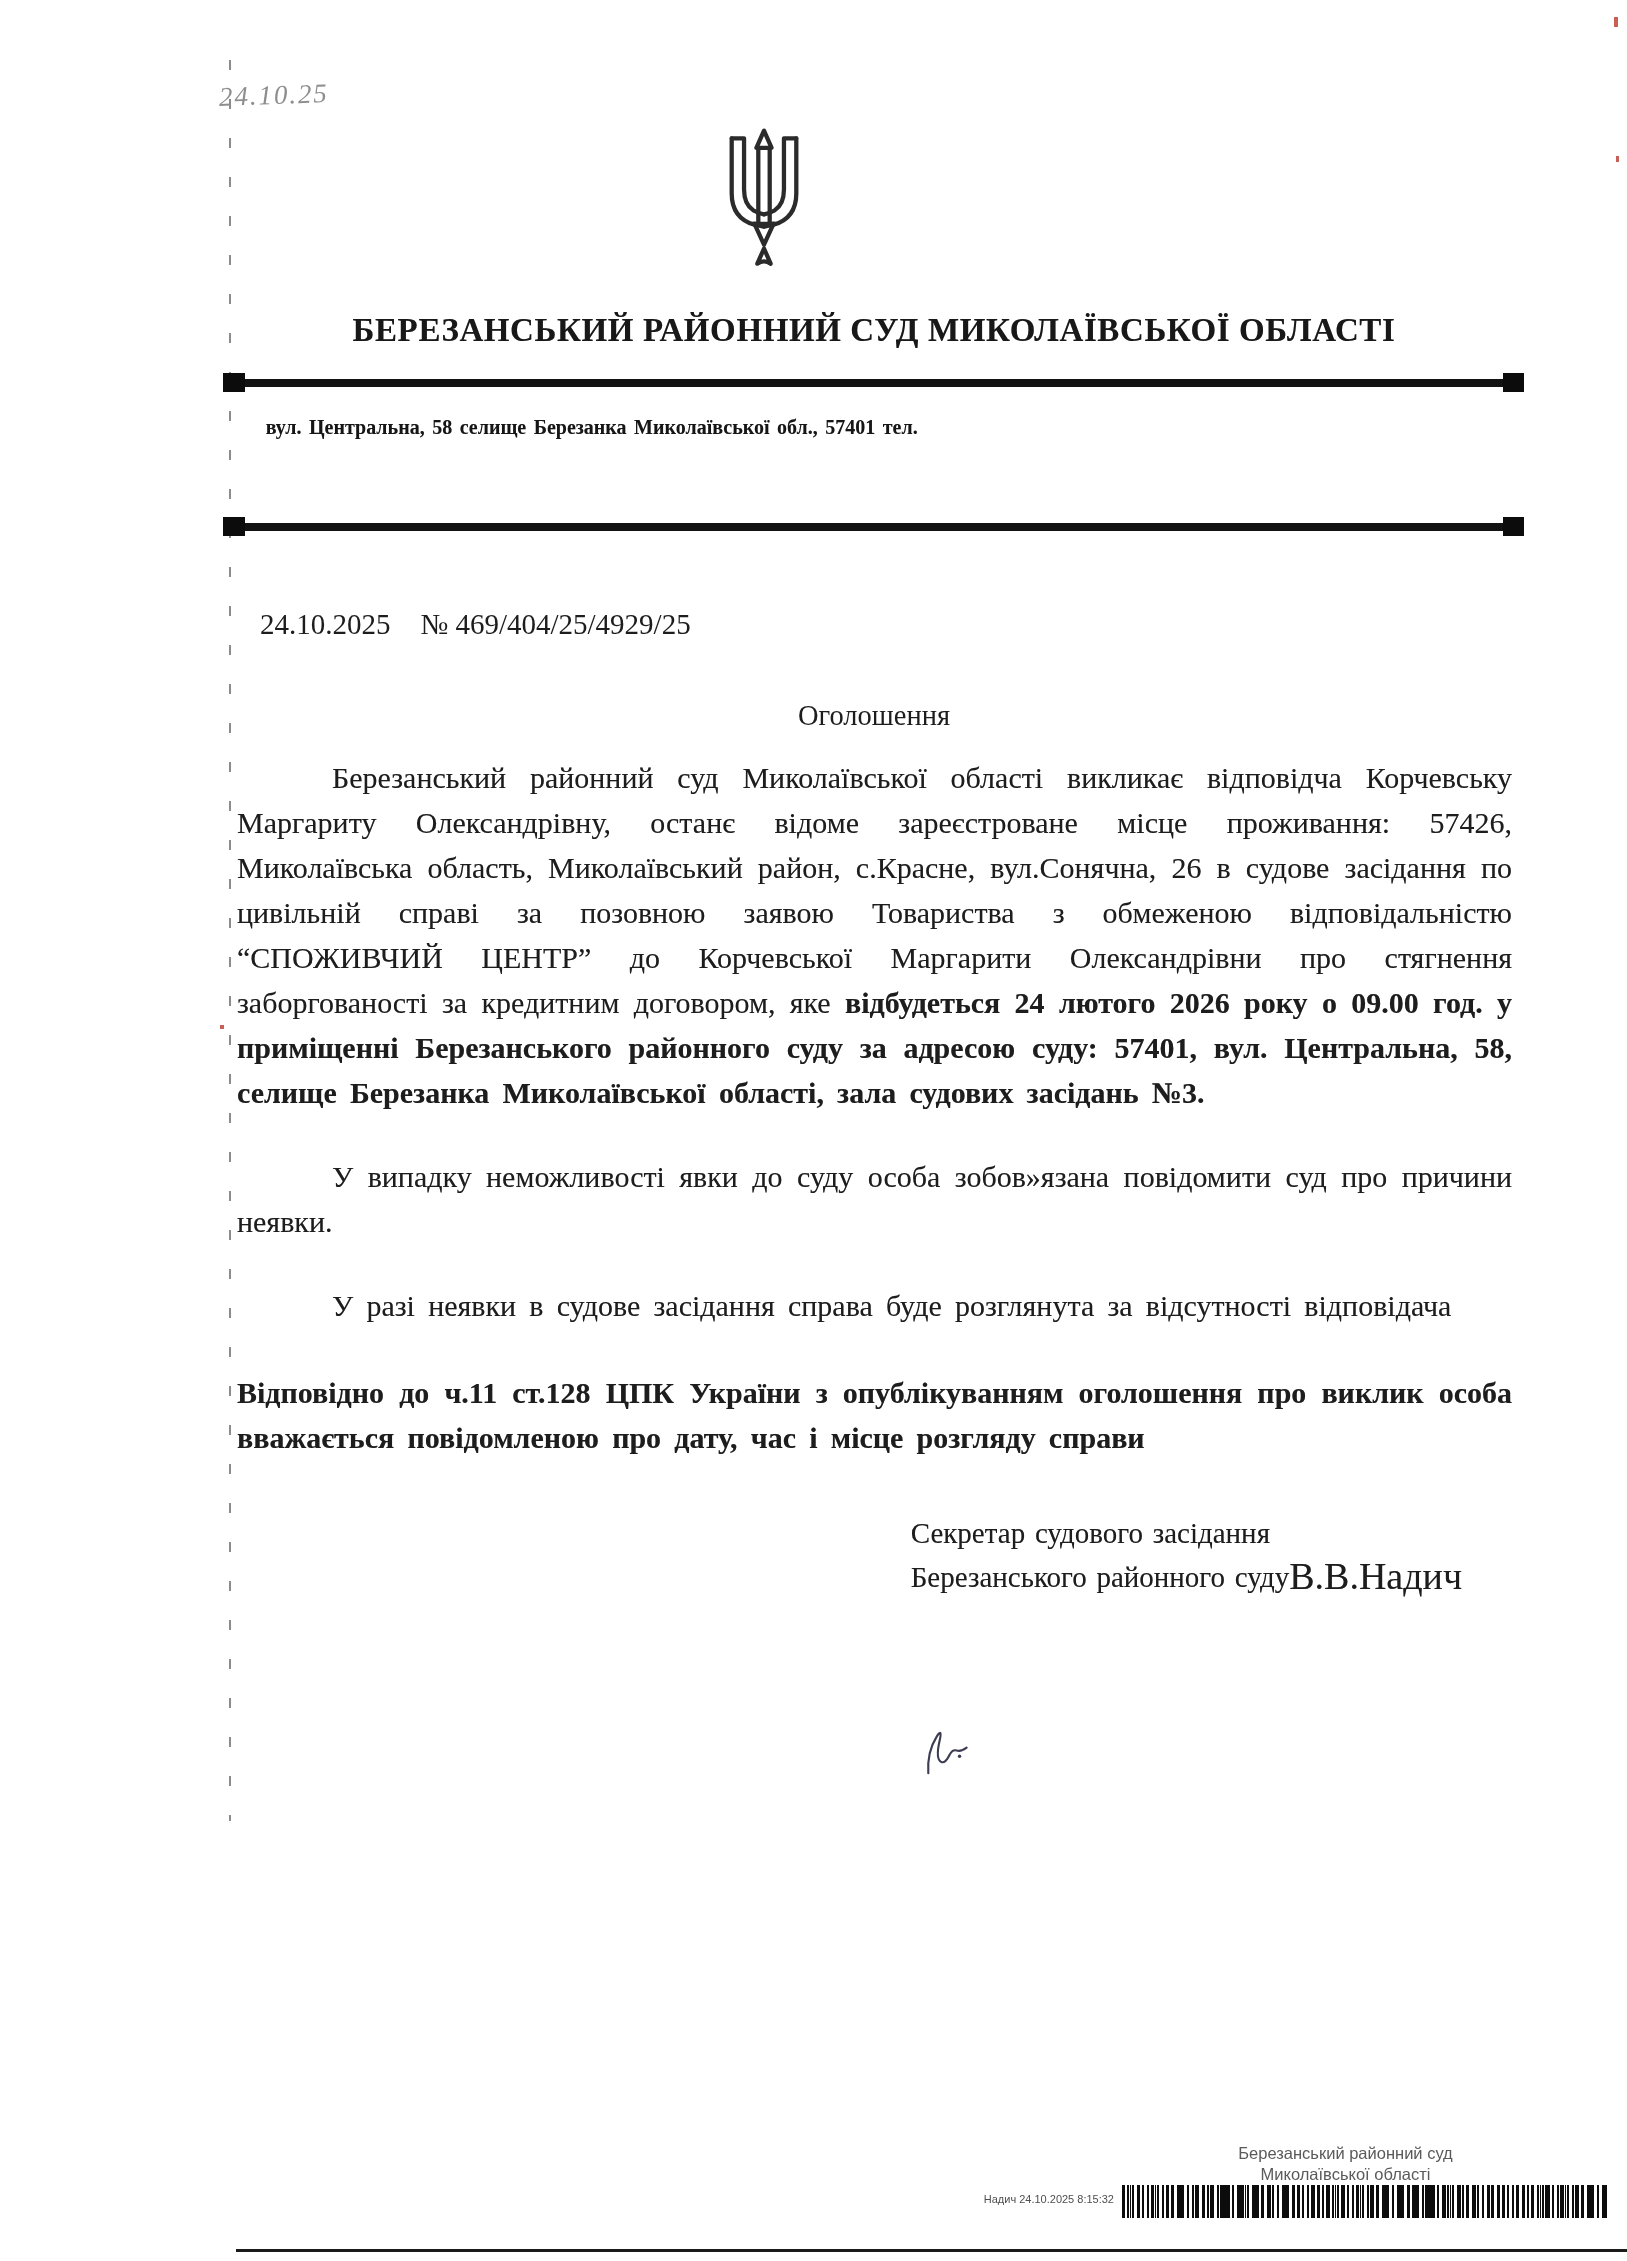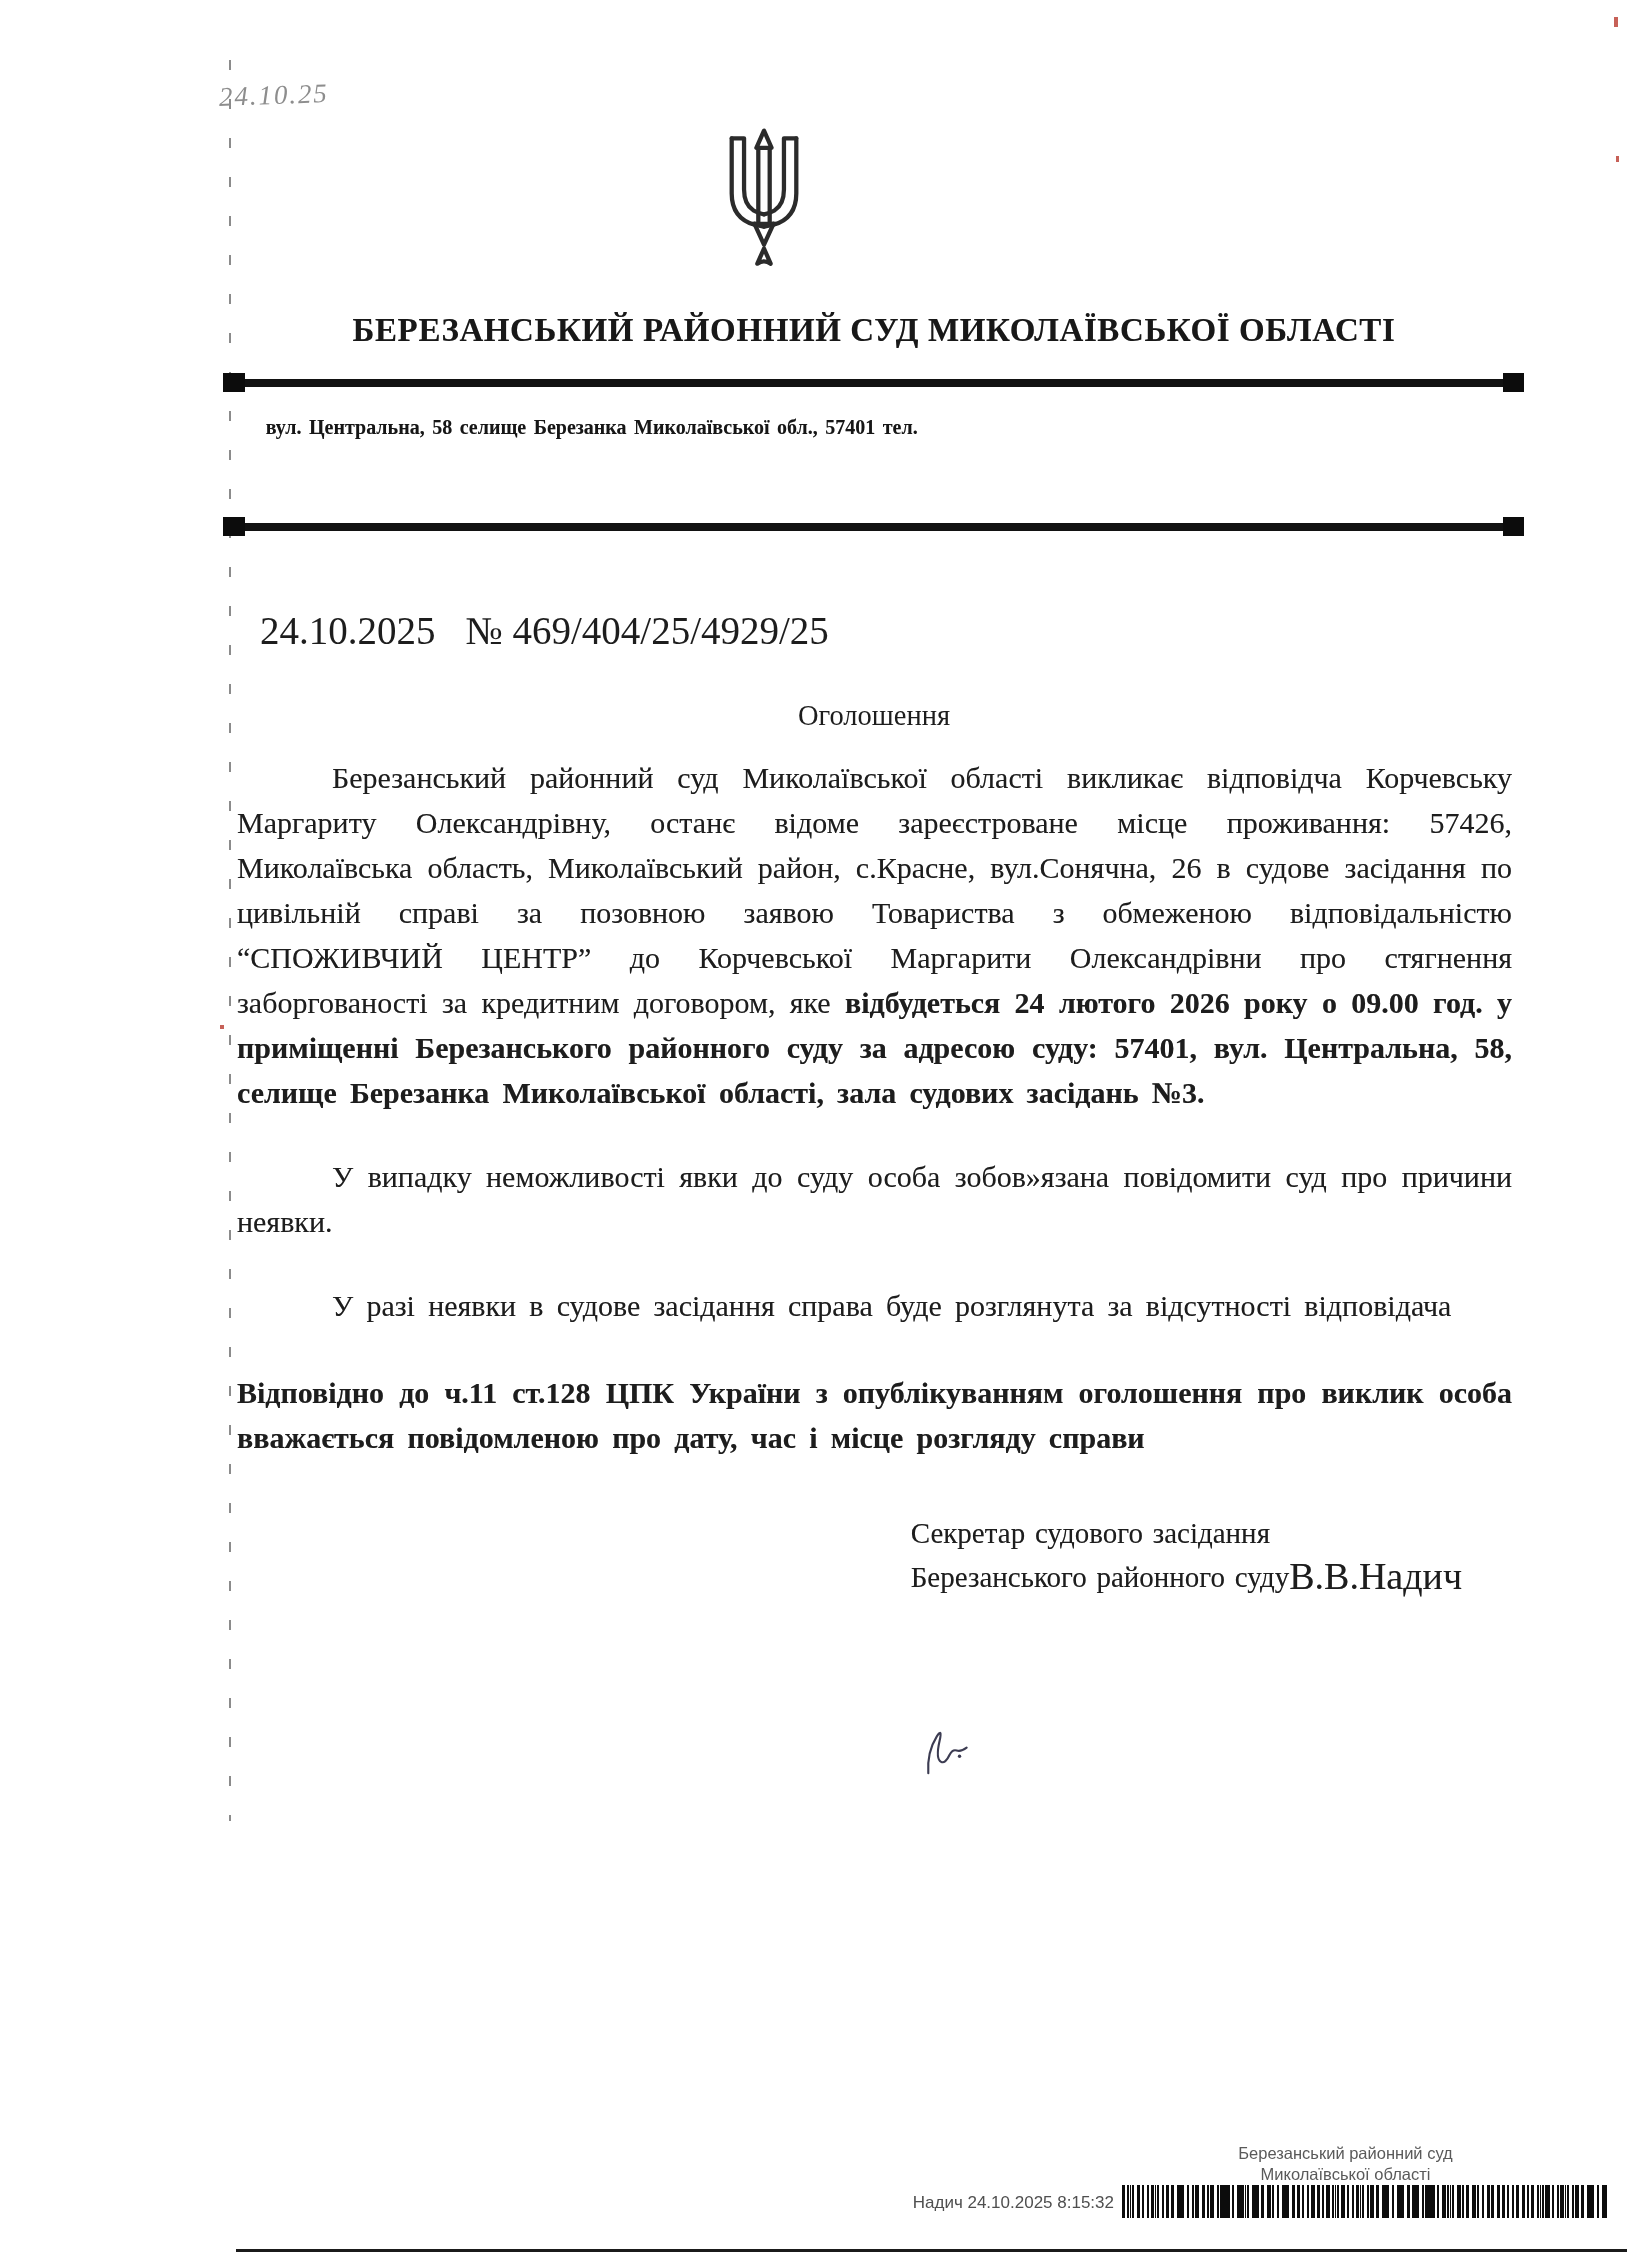--- a/index.html
+++ b/index.html
@@ -53,21 +53,21 @@
   .address {
     position:absolute; left:253px; top:405px; width:1267px;
     font-weight:bold; font-size:20px; line-height:44px;
     color:#161616; text-shadow:0 0 0.6px rgba(20,20,20,.3);
     word-spacing:2.5px;
   }
   .address .l1 { padding-left:12.7px; }
   
   .doc-number {
     position:absolute; left:260px; top:608px;
-    display:flex; gap:30px; font-size:39px; color:#1d1d1d;
+    display:flex; gap:30px; font-size:29px; color:#1d1d1d;
   }
   .doc-title {
     position:absolute; left:231px; top:684px; width:1286px;
     text-align:center; font-size:28.5px; color:#1d1d1d;margin-top:16px;
   }
   
   .body {
     position:absolute; left:233px; top:751px; width:1283px;
     font-size:30px; line-height:45px; text-align:justify;
     word-spacing:5.7px; color:#1d1d1d;
@@ -92,21 +92,21 @@
   .stamp {
     position:absolute; left:1200px; top:2143px; width:291px;
     text-align:center;
     font-family:"Liberation Sans","DejaVu Sans",sans-serif;
     font-size:16.5px; line-height:21px; color:#5a5a5a;
   }
   .signed-info {
     position:absolute; left:804px; top:2193px; width:310px;
     text-align:right;
     font-family:"Liberation Sans","DejaVu Sans",sans-serif;
-    font-size:17px; color:#4f4f4f;
+    font-size:11px; color:#4f4f4f;
   }
   .barcode {
     position:absolute; left:1122px; top:2185px; width:485px; height:33px;
     background-image:
       repeating-linear-gradient(90deg,#0c0c0c 0 1.9px,transparent 1.9px 5px),
       repeating-linear-gradient(90deg,#0c0c0c 0 1.3px,transparent 1.3px 8.2px),
       repeating-linear-gradient(90deg,#0c0c0c 0 3.2px,transparent 3.2px 14.6px);
   }
 </style>
 </head>

